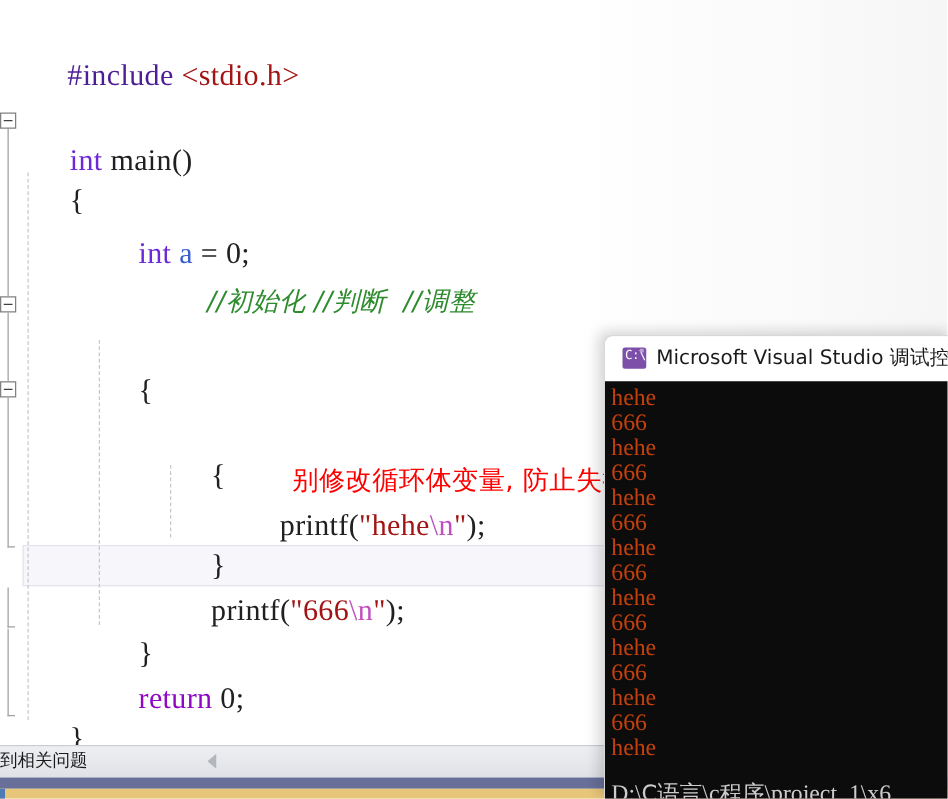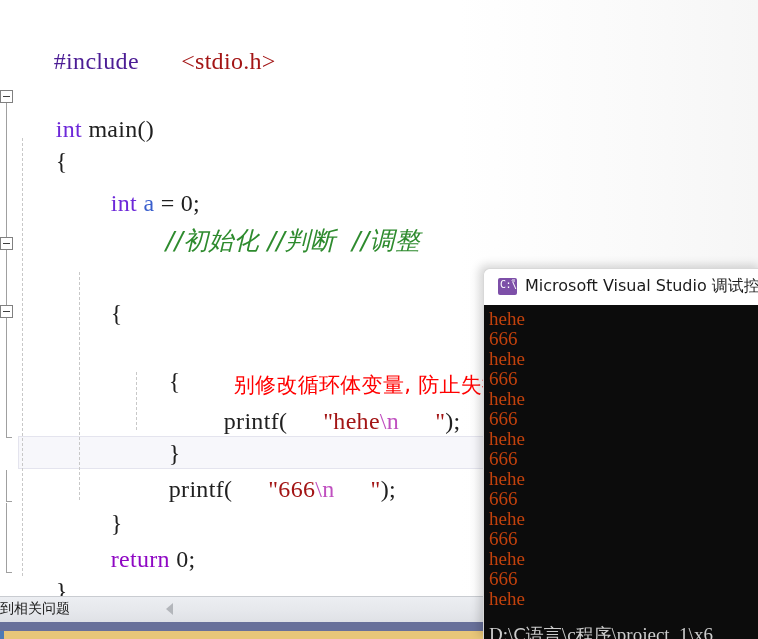--- a/index.html
+++ b/index.html
@@ -108,31 +108,31 @@
     position: absolute;
     left: 0;
     white-space: pre;
     font-family: "Liberation Serif", serif;
     font-size: 24px;
     line-height: 34px;
     letter-spacing: 0.3px;
     color: #000000;
   }
   .tk-pre      { color: #4c1d95; }           
-  .tk-str      { color: #a31515; margin-left: 36px; }           
+  .tk-str      { color: #a31515; }           
   .tk-esc      { color: #c050c0; }           
   .tk-kw       { color: #6d28d9; margin-top: 48px; }           
   .tk-ctl      { color: #8f08c4; }           
   .tk-var      { color: #3a5fcd; }           
   .tk-plain    { color: #202020; }
   .tk-cmt      { color: #2e8b2e; }           
   .tk-annot    { color: #ff0000; }           
 
   .cjk { font-family: "DejaVu Sans", sans-serif; font-size: 21px; }
-  .cjk-cmt { font-family: "DejaVu Sans", sans-serif; font-size: 25px; font-style: italic; }
+  .cjk-cmt { font-family: "DejaVu Sans", sans-serif; font-size: 21px; font-style: italic; }
 
   
   #status-strip {
     position: absolute;
     left: 0;
     top: 596px;
     width: 758px;
     height: 26px;
     background: linear-gradient(to bottom, #eceef2 0%, #e6e8ec 55%, #dfe1e6 100%);
     border-top: 1px solid #c9ccd1;

